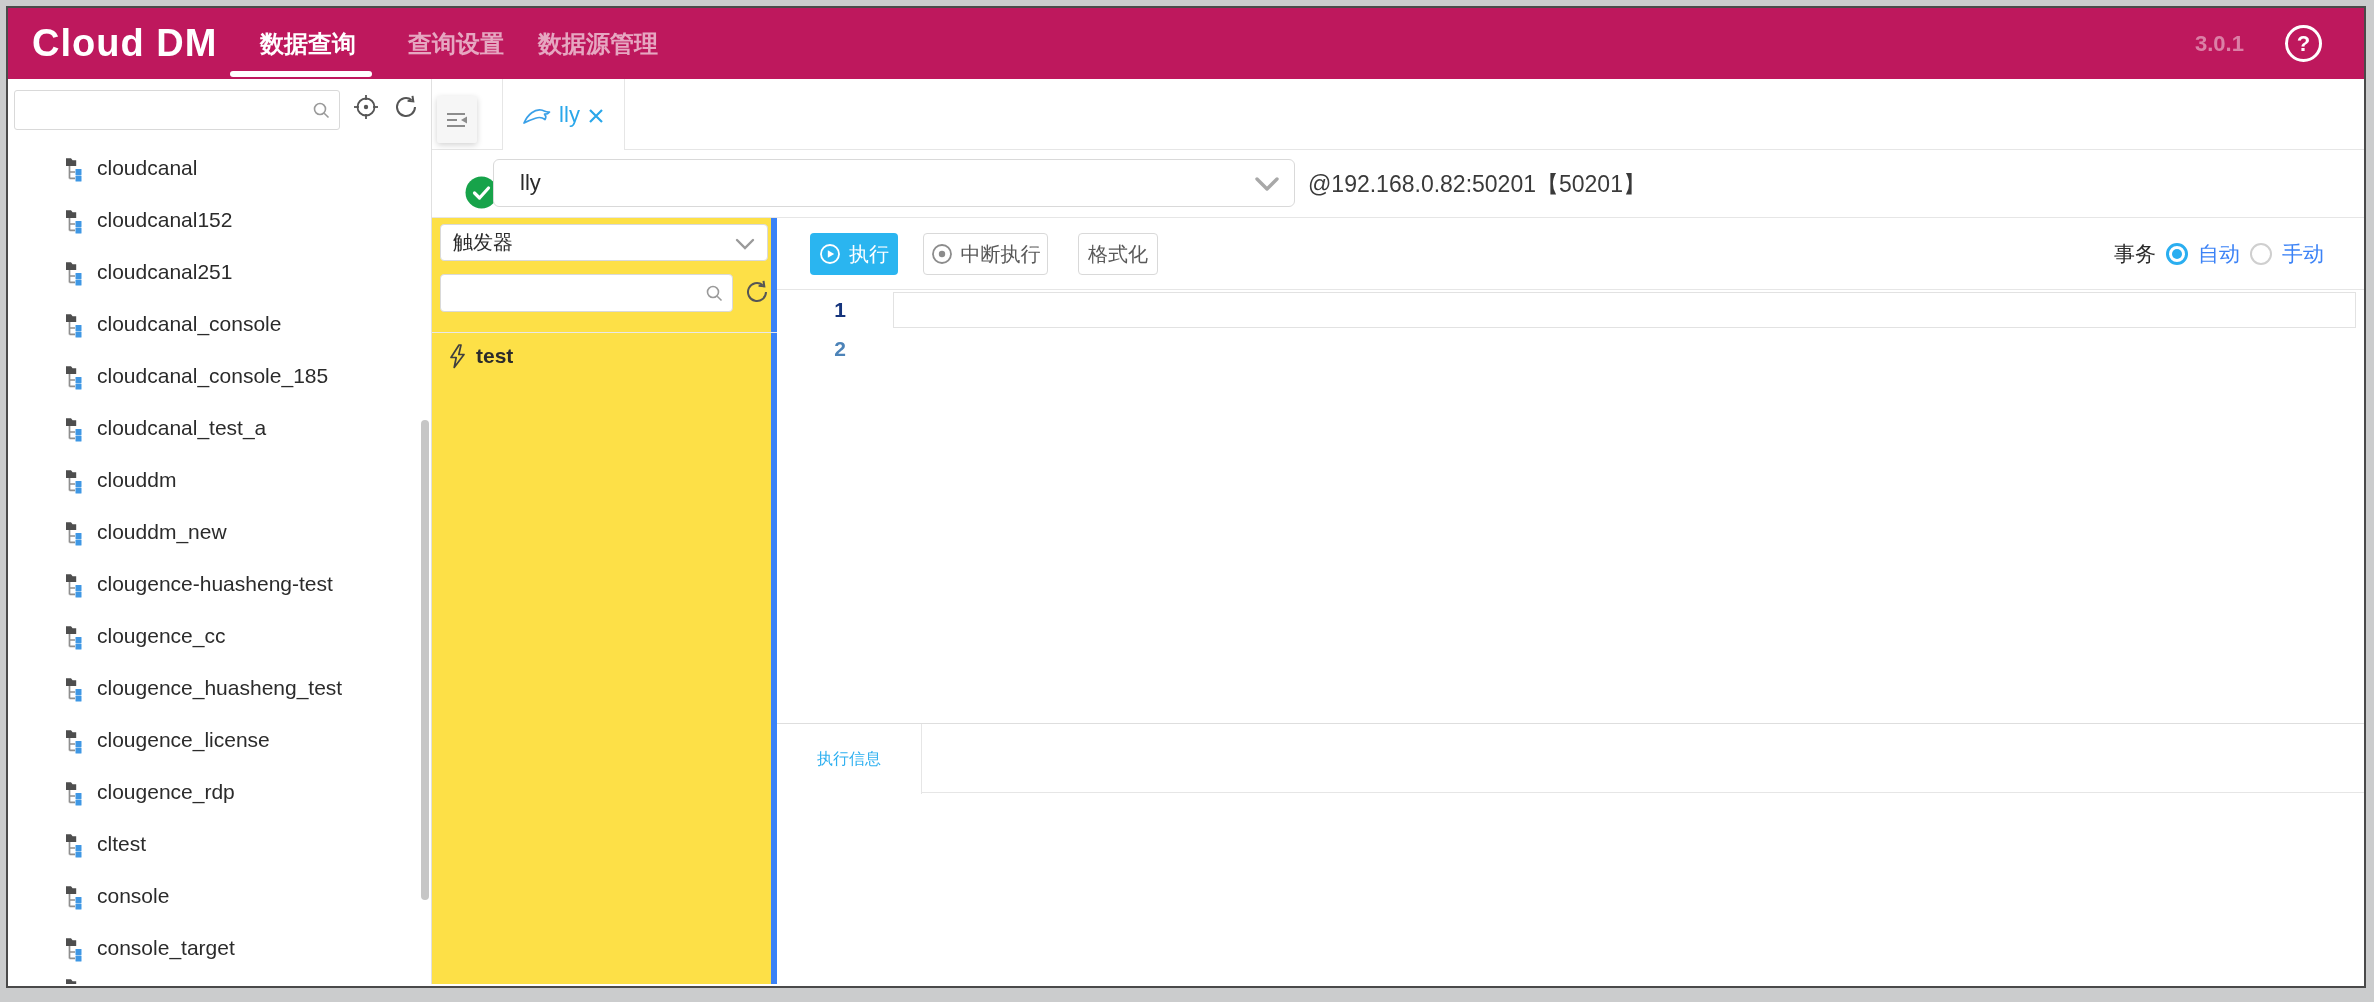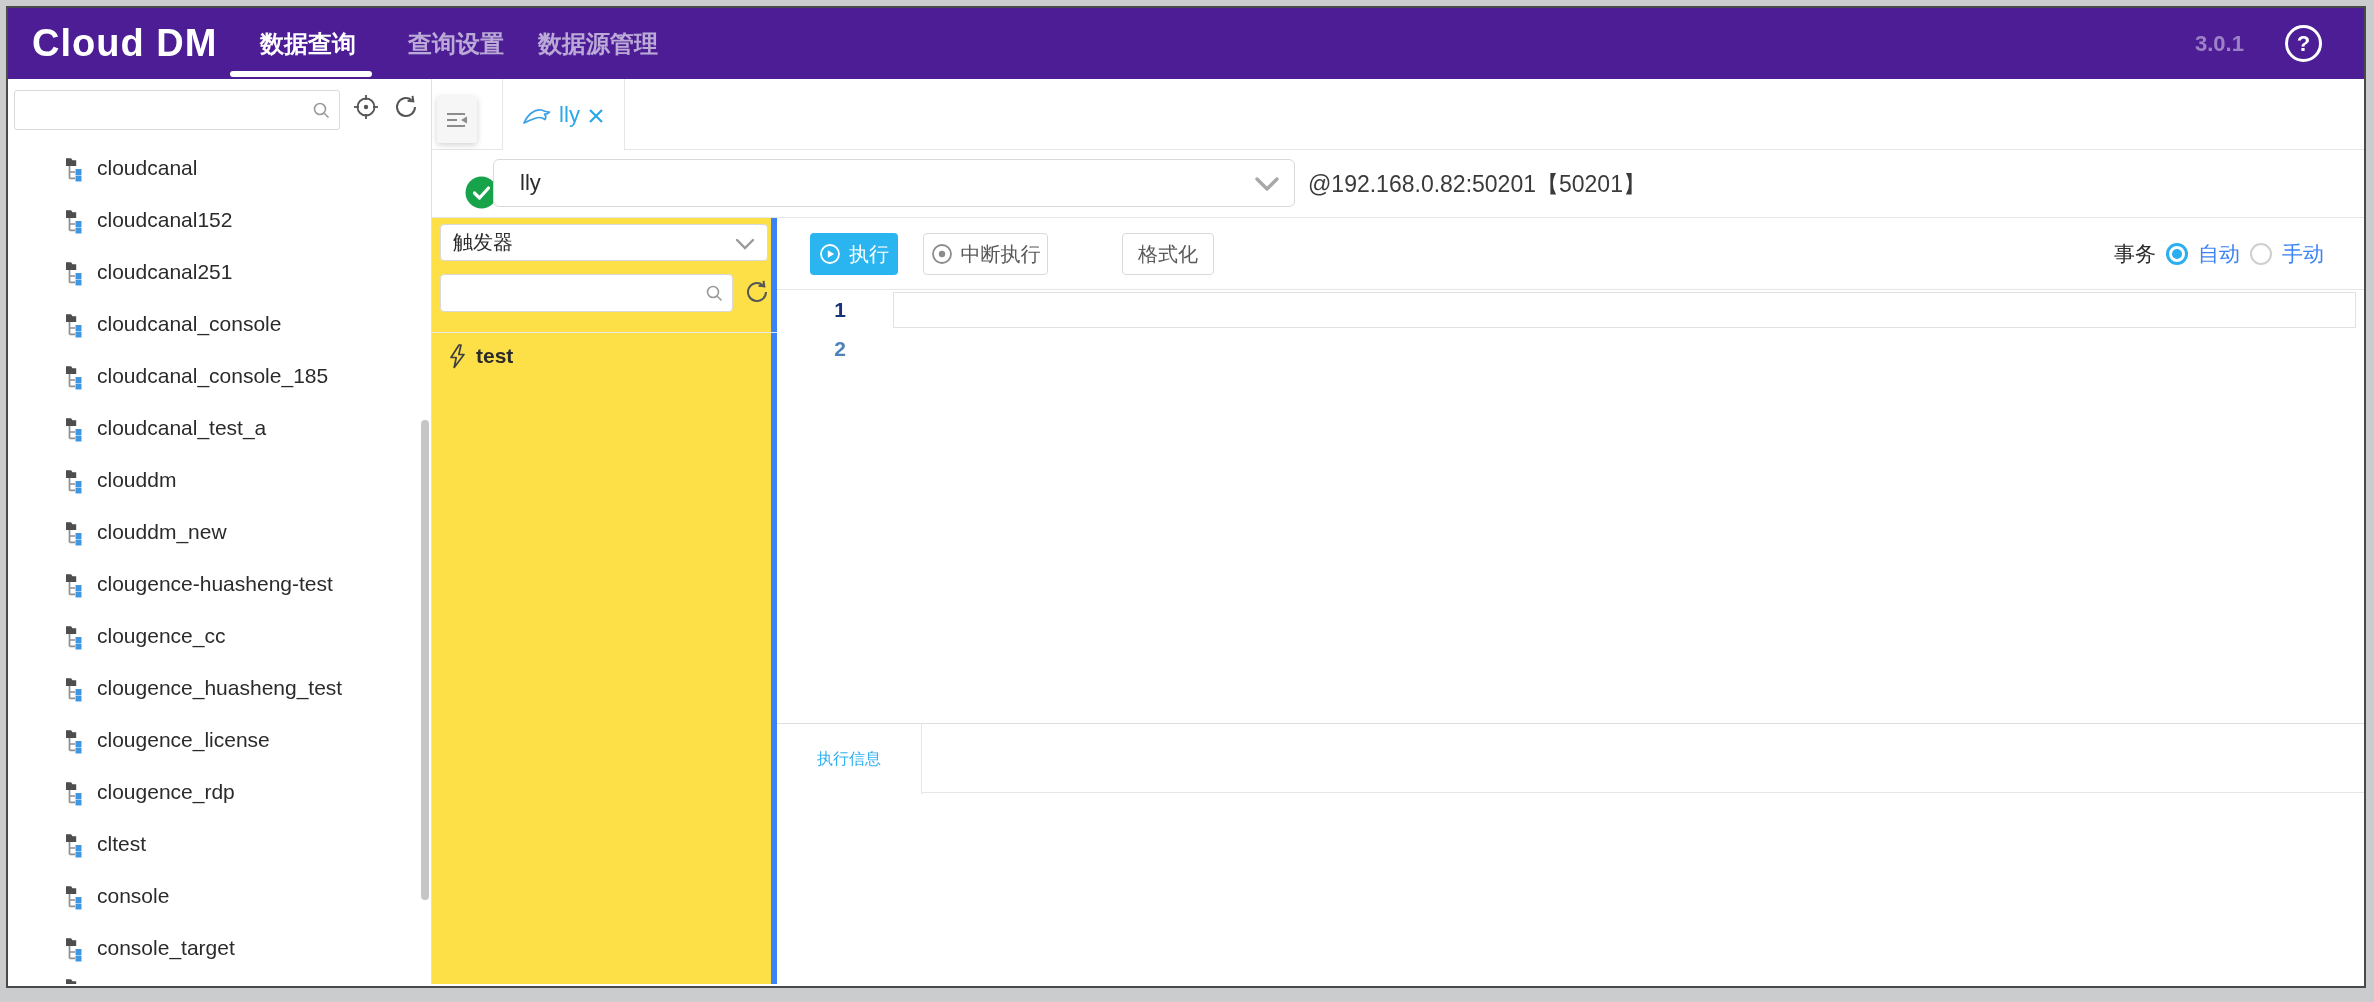--- a/index.html
+++ b/index.html
@@ -5,21 +5,21 @@
   * { margin:0; padding:0; box-sizing:border-box; }
   html,body { width:2374px; height:1002px; overflow:hidden; }
   body { background:#cbcccd; font-family:"Liberation Sans","DejaVu Sans",sans-serif; }
   #window {
     position:absolute; left:6px; top:6px; width:2360px; height:982px;
     background:#ffffff; border:2px solid #4a4a4a; overflow:hidden;
   }
   #window > * { position:absolute; }
 
   
-  .topbar { left:0; top:0; width:2356px; height:71px; background:#4c1d95; }
+  .topbar { left:0; top:0; width:2356px; height:71px; background:#be185d; }
   .topbar > * { position:absolute; }
   .logo { left:24px; top:0; height:71px; line-height:71px; color:#ffffff; font-size:38px; font-weight:bold; letter-spacing:1px; }
   .navitem { top:0; height:71px; line-height:71px; font-size:24px; font-weight:600; color:rgba(255,255,255,.62); cursor:pointer; }
   .navitem.active { color:#ffffff; }
   .nav1 { left:252px; } .nav2 { left:400px; } .nav3 { left:530px; }
   .nav-underline { left:222px; top:63px; width:142px; height:6px; background:#ffffff; border-radius:3px; }
   .version { left:2187px; top:0; height:71px; line-height:71px; font-size:22px; font-weight:bold; color:rgba(255,255,255,.45); }
   .help { left:2277px; top:17px; width:37px; height:37px; border:3px solid #ffffff; border-radius:50%;
           color:#ffffff; font-size:22px; font-weight:bold; text-align:center; line-height:31px; cursor:pointer; }
 
@@ -69,21 +69,21 @@
   .objdivider { left:0; top:114px; width:345px; height:0; border-top:1px solid #e8e8e8; }
   .objitem { left:0; top:114px; width:345px; height:48px; display:flex; align-items:center; padding-left:15px; gap:8px; cursor:pointer;font-weight:bold; }
   .objitem .lbl { font-size:21px; color:#2b2b2b; }
 
   
   .toolbar { left:769px; top:210px; width:1587px; height:72px; background:#ffffff; border-bottom:1px solid #e6e6e6; }
   .toolbar > * { position:absolute; }
   .btn { display:flex; align-items:center; justify-content:center; gap:8px; border-radius:4px; cursor:pointer; font-size:20px; }
   .btn-exec { left:33px; top:15px; width:88px; height:42px; background:#2ab5f0; color:#ffffff; }
   .btn-stop { left:146px; top:15px; width:125px; height:42px; background:#fff; border:1px solid #d9d9d9; color:#595959; }
-  .btn-fmt  { left:301px; top:15px; width:92px; height:42px; background:#fff; border:1px solid #d9d9d9; color:#595959;margin-left:44px; }
+  .btn-fmt  { left:301px; top:15px; width:80px; height:42px; background:#fff; border:1px solid #d9d9d9; color:#595959; }
   .txn { right:40px; top:0; height:72px; display:flex; align-items:center; gap:10px; }
   .txn .tlabel { font-size:21px; color:#2b2b2b; }
   .radio { width:22px; height:22px; border-radius:50%; background:#fff; cursor:pointer; position:relative; }
   .radio.on { border:3px solid #2aaef0; }
   .radio.on::after { content:""; position:absolute; left:3px; top:3px; width:10px; height:10px; border-radius:50%; background:#2aaef0; }
   .radio.off { border:2px solid #cfcfcf; }
   .rlabel { font-size:21px; color:#3b82f6; cursor:pointer; }
 
   .editor { left:769px; top:282px; width:1587px; height:433px; background:#ffffff; }
   .lineno { position:absolute; left:0; width:69px; text-align:right; font-size:21px; font-weight:bold; height:36px; line-height:36px; }

